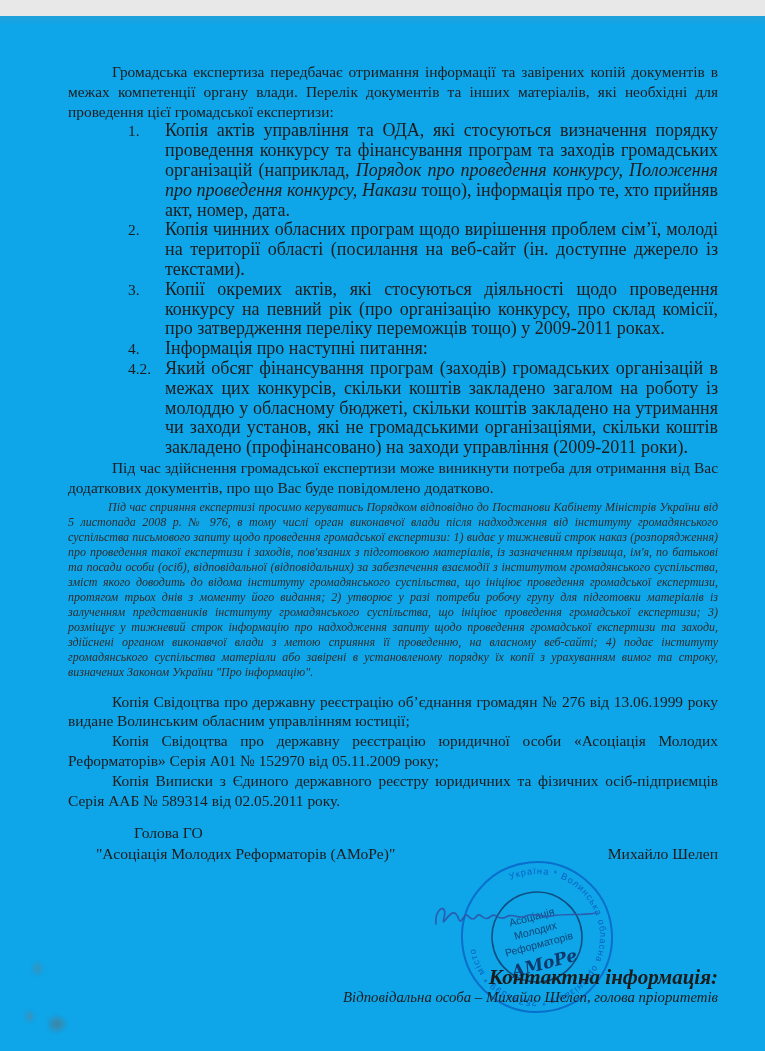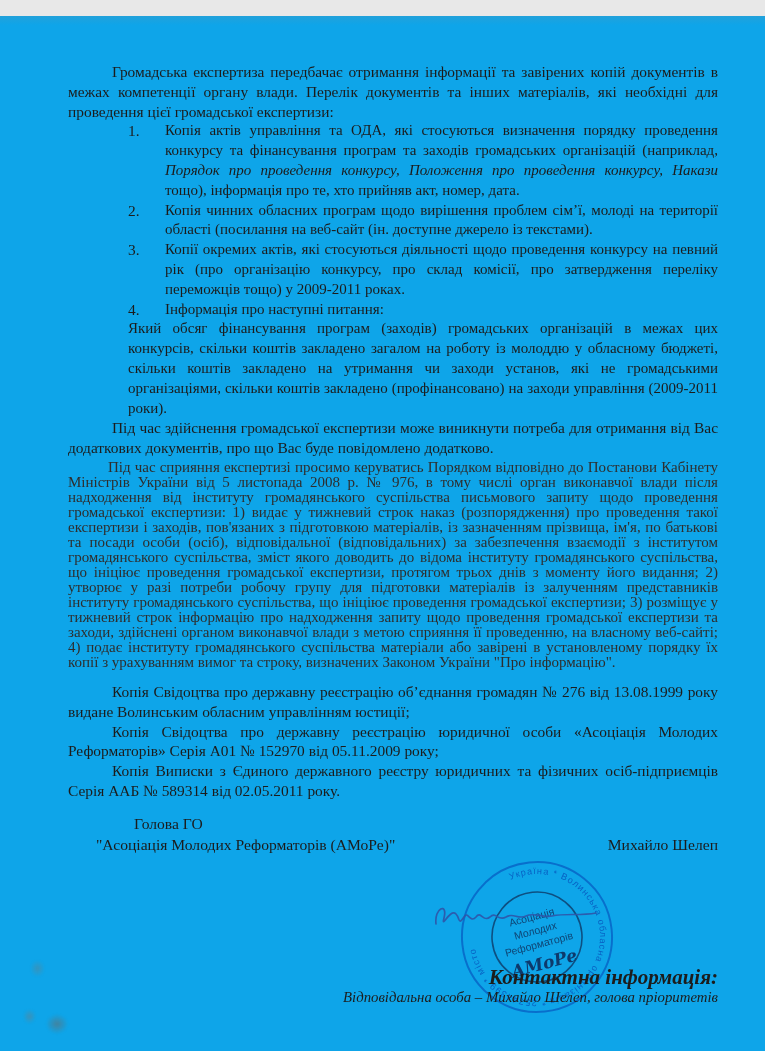--- a/index.html
+++ b/index.html
@@ -14,24 +14,24 @@
     pointer-events:none;
   }
   .content{
     position:absolute;left:68px;top:46px;width:650px;z-index:1;
   }
   p{margin:0;text-align:justify;font-size:15.4px;line-height:19.8px;}
   .indent{text-indent:44px;}
   .list{margin:0;}
   .li{display:flex;margin-left:60px;}
   .li .num{flex:0 0 37px;font-size:15.4px;line-height:19.8px;}
-  .li .txt{flex:1;text-align:justify;font-size:15px;line-height:19.8px;}
+  .li .txt{flex:1;text-align:justify;font-size:18px;line-height:19.8px;}
   .it{font-style:italic;}
   .note{
-    font-size:15px;line-height:15px;color:#2e2e2e;
+    font-style:italic;font-size:12px;line-height:15px;color:#2e2e2e;
     text-indent:40px;margin-top:2px;
   }
   .attach{margin-top:12px;}
   .attach-h{font-style:italic;text-indent:44px;margin-bottom:1px;}
   .sig{margin-top:12px;font-weight:normal;}
   .sig-line1{margin-left:66px;font-size:15.6px;line-height:21px;}
   .sig-line2{display:flex;justify-content:space-between;align-items:baseline;font-size:15.6px;line-height:21px;}
   .sig-line2 .org{margin-left:28px;}
   .contact{
     position:absolute;right:47px;top:952px;width:620px;z-index:3;
@@ -76,30 +76,31 @@
       </div>
       <div class="li">
         <span class="num">3.</span>
         <span class="txt">Копії окремих актів, які стосуються діяльності щодо проведення конкурсу на певний рік (про організацію конкурсу, про склад комісії, про затвердження переліку переможців тощо) у 2009-2011 роках.</span>
       </div>
       <div class="li">
         <span class="num">4.</span>
         <span class="txt">Інформація про наступні питання:</span>
       </div>
       <div class="li">
+        <span class="num">4.2.</span>
         <span class="txt">Який обсяг фінансування програм (заходів) громадських організацій в межах цих конкурсів, скільки коштів закладено загалом на роботу із молоддю у обласному бюджеті, скільки коштів закладено на утримання чи заходи установ, які не  громадськими організаціями, скільки коштів закладено (профінансовано) на заходи управління (2009-2011 роки).</span>
       </div>
     </div>
 
     <p class="indent">Під час здійснення громадської експертизи може виникнути потреба для отримання від Вас додаткових документів, про що Вас буде повідомлено додатково.</p>
 
     <p class="note">Під час сприяння експертизі просимо керуватись Порядком відповідно до Постанови Кабінету Міністрів України від 5 листопада 2008 р. № 976, в тому числі орган виконавчої влади після надходження від інституту громадянського суспільства письмового запиту щодо проведення громадської експертизи: 1) видає у тижневий строк наказ (розпорядження) про проведення такої експертизи і заходів, пов'язаних з підготовкою матеріалів, із зазначенням прізвища, ім'я, по батькові та посади особи (осіб), відповідальної (відповідальних) за забезпечення взаємодії з інститутом громадянського суспільства, зміст якого доводить до відома інституту громадянського суспільства, що ініціює проведення громадської експертизи, протягом трьох днів з моменту його видання; 2) утворює у разі потреби робочу групу для підготовки матеріалів із залученням представників інституту громадянського суспільства, що ініціює проведення громадської експертизи; 3) розміщує у тижневий строк інформацію про надходження запиту щодо проведення громадської експертизи та заходи, здійснені органом виконавчої влади з метою сприяння її проведенню, на власному веб-сайті; 4) подає інституту громадянського суспільства матеріали або завірені в установленому порядку їх копії з урахуванням вимог та строку, визначених Законом України "Про інформацію".</p>
 
     <div class="attach">
-      <p class="indent">Копія Свідоцтва про державну реєстрацію об’єднання громадян № 276 від 13.08.1999 року видане Волинським обласним управлінням юстиції;</p>
+      <p class="indent">Копія Свідоцтва про державну реєстрацію об’єднання громадян № 276 від 13.06.1999 року видане Волинським обласним управлінням юстиції;</p>
       <p class="indent">Копія Свідоцтва про державну реєстрацію юридичної особи «Асоціація Молодих Реформаторів» Серія А01 № 152970 від 05.11.2009 року;</p>
       <p class="indent">Копія Виписки з Єдиного державного реєстру юридичних та фізичних осіб-підприємців Серія ААБ № 589314 від 02.05.2011 року.</p>
     </div>
 
     <div class="sig">
       <div class="sig-line1">Голова ГО</div>
       <div class="sig-line2">
         <span class="org">"Асоціація Молодих Реформаторів (АМоРе)"</span>
         <span>Михайло Шелеп</span>
       </div>

